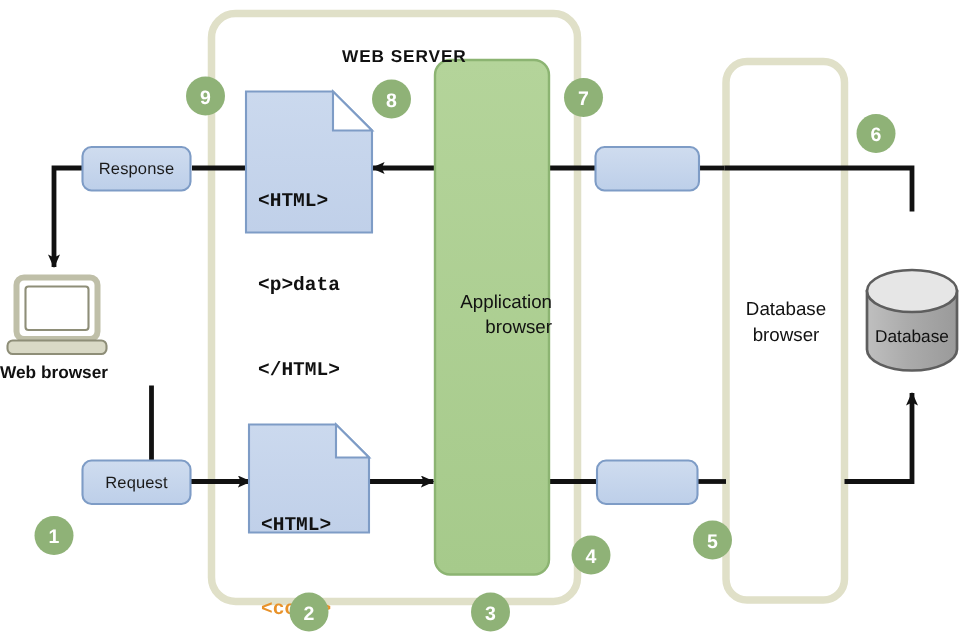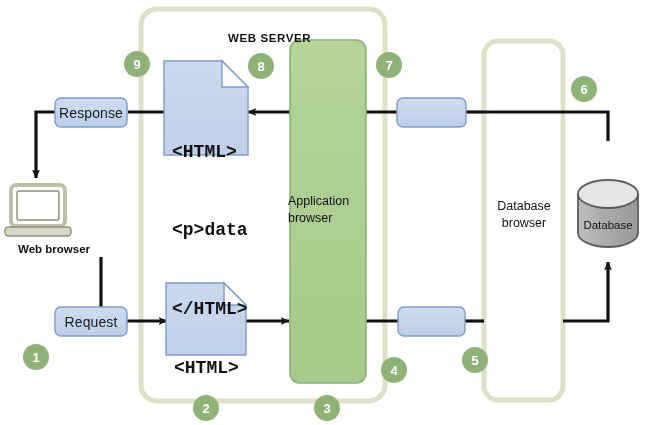--- a/index.html
+++ b/index.html
@@ -4,32 +4,32 @@
 <style>
   html,body{margin:0;padding:0;background:#ffffff;}
   body{width:645px;height:425px;position:relative;overflow:hidden;
        font-family:"Liberation Sans","DejaVu Sans",sans-serif;}
   #stage{position:absolute;left:0;top:0;width:645px;height:425px;}
   svg#scene{position:absolute;left:0;top:0;width:645px;height:425px;}
 
   
   .pill-text{
     position:absolute;display:flex;align-items:center;justify-content:center;
-    font-size:14px;color:#1b1b1b;font-weight:400;letter-spacing:.1px;
+    font-size:11px;color:#1b1b1b;font-weight:400;letter-spacing:.1px;
   }
   
   .appserver-text{
-    position:absolute;display:flex;flex-direction:column;align-items:flex-start;
+    position:absolute;display:flex;flex-direction:column;align-items:flex-end;
     justify-content:center;font-size:12.5px;color:#111;line-height:1.35;
     text-align:center;width:80px;
   }
   
   .doc-code{
     position:absolute;font-family:"Liberation Mono","DejaVu Sans Mono",monospace;
-    font-size:18px;line-height:1.45;color:#111;font-weight:700;white-space:pre;
+    font-size:13px;line-height:1.45;color:#111;font-weight:700;white-space:pre;
   }
   .doc-code .code-line{color:#E8922A;}
   .web-server-title{
     position:absolute;font-size:11.5px;font-weight:700;color:#111;letter-spacing:.6px;
   }
   .browser-caption{
     position:absolute;font-size:11.5px;font-weight:700;color:#111;
   }
   .dbdriver-text{
     position:absolute;display:flex;flex-direction:column;align-items:center;
@@ -150,21 +150,21 @@
     <span>browser</span>
   </div>
 
   <div class="dbdriver-text" style="left:484px;top:195px;height:40px;">
     <span>Database</span>
     <span>browser</span>
   </div>
 
   <div class="db-text" style="left:576px;top:219px;">Database</div>
 
-  <div class="browser-caption" style="left:18px;top:243px;">Web browser</div>
+  <div class="browser-caption" style="left:0;top:243px;">Web browser</div>
 
   <div class="step-num" style="left:23px;top:344px;">1</div>
   <div class="step-num" style="left:193px;top:395px;">2</div>
   <div class="step-num" style="left:314px;top:395px;">3</div>
   <div class="step-num" style="left:381px;top:357px;">4</div>
   <div class="step-num" style="left:462px;top:347px;">5</div>
   <div class="step-num" style="left:571px;top:76px;">6</div>
   <div class="step-num" style="left:376px;top:52px;">7</div>
   <div class="step-num" style="left:248px;top:53px;">8</div>
   <div class="step-num" style="left:124px;top:51px;">9</div>

